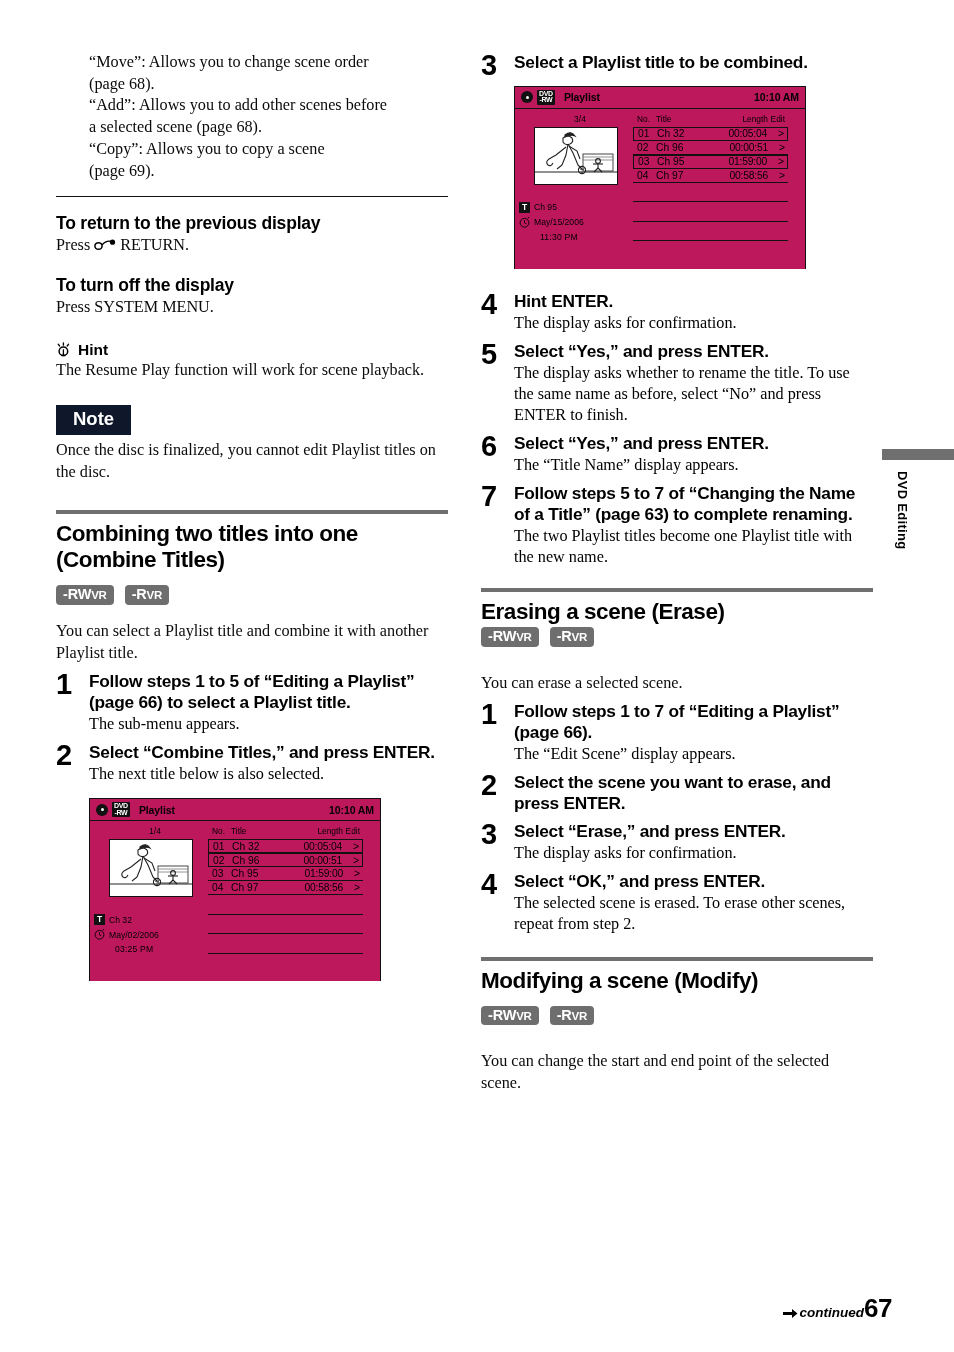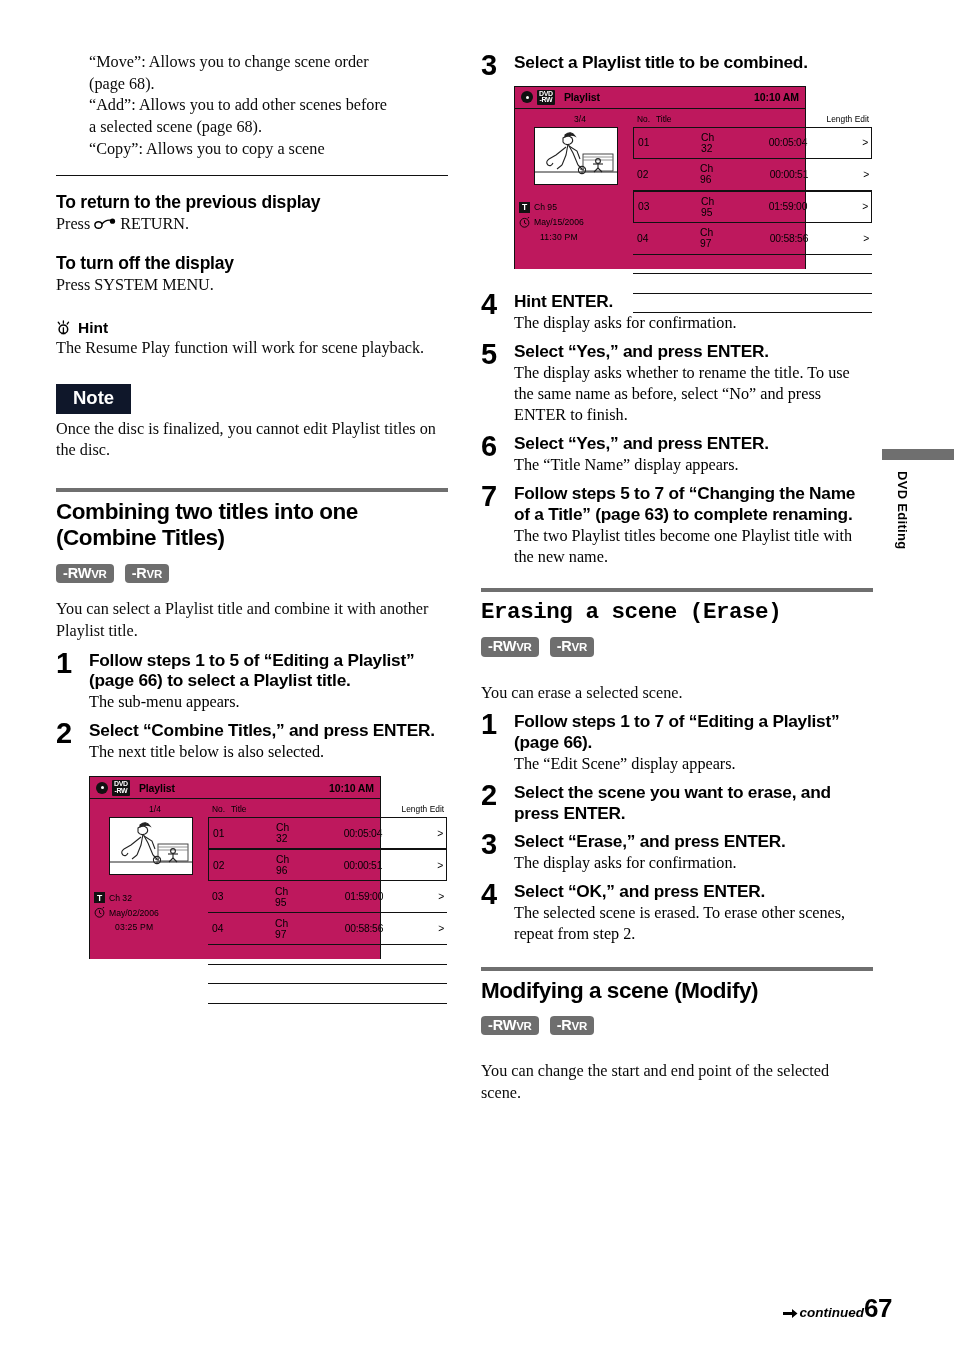--- a/index.html
+++ b/index.html
@@ -177,24 +177,23 @@
   .osd-right { flex: 1 1 auto; padding-right: 6px; }
   .list-head {
     display: flex; font-size: 8.4px; padding: 0 0 3px 0;
   }
   .c-no    { width: 23px; flex: 0 0 23px; padding-left: 4px;}
   .c-title { flex: 1 1 auto; }
   .c-len   { width: 49px; flex: 0 0 49px; text-align: right; }
   .c-edit  { width: 20px; flex: 0 0 20px; text-align: right; padding-right: 3px;}
   .list-head .c-len { text-align: right; }
   .row {
-    display: flex; font-size: 10.3px; height: 32px; align-items: center;
+    display: flex; font-size: 10.3px; height: 14px; align-items: center;
     border-bottom: 1.2px solid #111;
     box-sizing: border-box;
-    gap: 44px;
   }
   .row.sel {
     border: 1.9px solid #111;
   }
   .row.sel + .row.sel { border-top: 1.9px solid #111; }
   .row .c-len { letter-spacing: -0.2px; }
   .row-empty { height: 19.5px; border-bottom: 1.2px solid #111; }
 
   
   .side-tab {
@@ -233,20 +232,21 @@
 <div class="page">
 
   <div class="col col-left">
 
     <div class="body-text indent-block">
       <div>“Move”: Allows you to change scene order</div>
       <div>(page 68).</div>
       <div>“Add”: Allows you to add other scenes before</div>
       <div>a selected scene (page 68).</div>
       <div>“Copy”: Allows you to copy a scene</div>
+      <div>(page 69).</div>
     </div>
 
     <div class="rule-thin"></div>
 
     <h2 class="sub-head">To return to the previous display</h2>
     <div class="body-text" style="margin-bottom:18px;">
       <span>Press</span>
       <span class="return-ico">
         <svg width="22" height="12" viewBox="0 0 22 12">
           <ellipse cx="4.5" cy="7" rx="3.6" ry="3.3" fill="none" stroke="#000" stroke-width="1.5"></ellipse>
@@ -543,21 +543,21 @@
     <div class="step">
       <div class="step-num">7</div>
       <div class="step-body">
         <div class="step-title">Follow steps 5 to 7 of “Changing the Name of a Title” (page 63) to complete renaming.</div>
         <div class="step-note">The two Playlist titles become one Playlist title with the new name.</div>
       </div>
     </div>
 
     <div style="margin-top:20px;">
       <div class="section-rule"></div>
-      <h1 class="section-head" style="margin-bottom:12px;font-family:Liberation Mono, monospace;">Erasing a scene (Erase)</h1>
+      <h1 class="section-head" style="margin-bottom:2px;">Erasing a scene (Erase)</h1>
       <div class="badges" style="margin-bottom:26px;">
         <span class="badge">
           <span class="big">-RW</span>
             <span class="sm">VR</span>
         </span>
         <span class="badge">
           <span class="big">-R</span>
             <span class="sm">VR</span>
         </span>
       </div>

